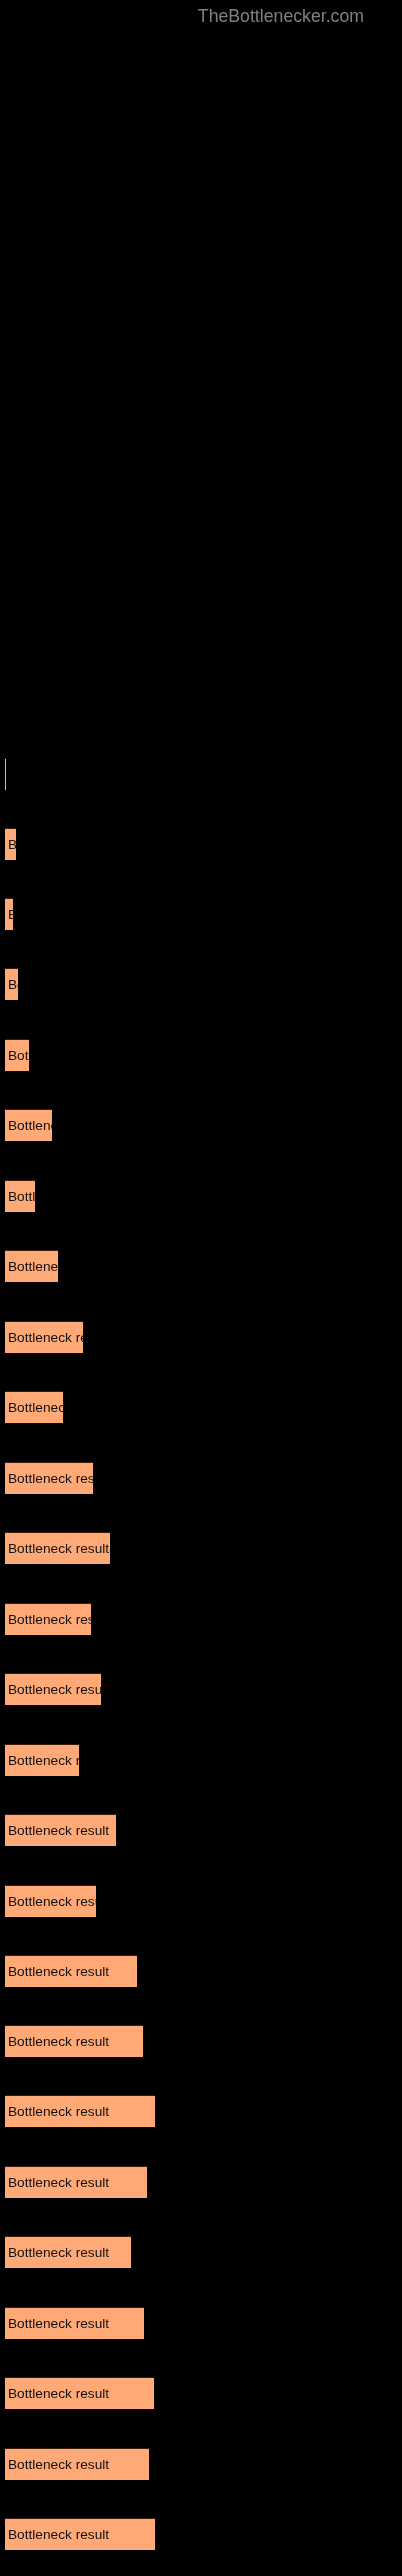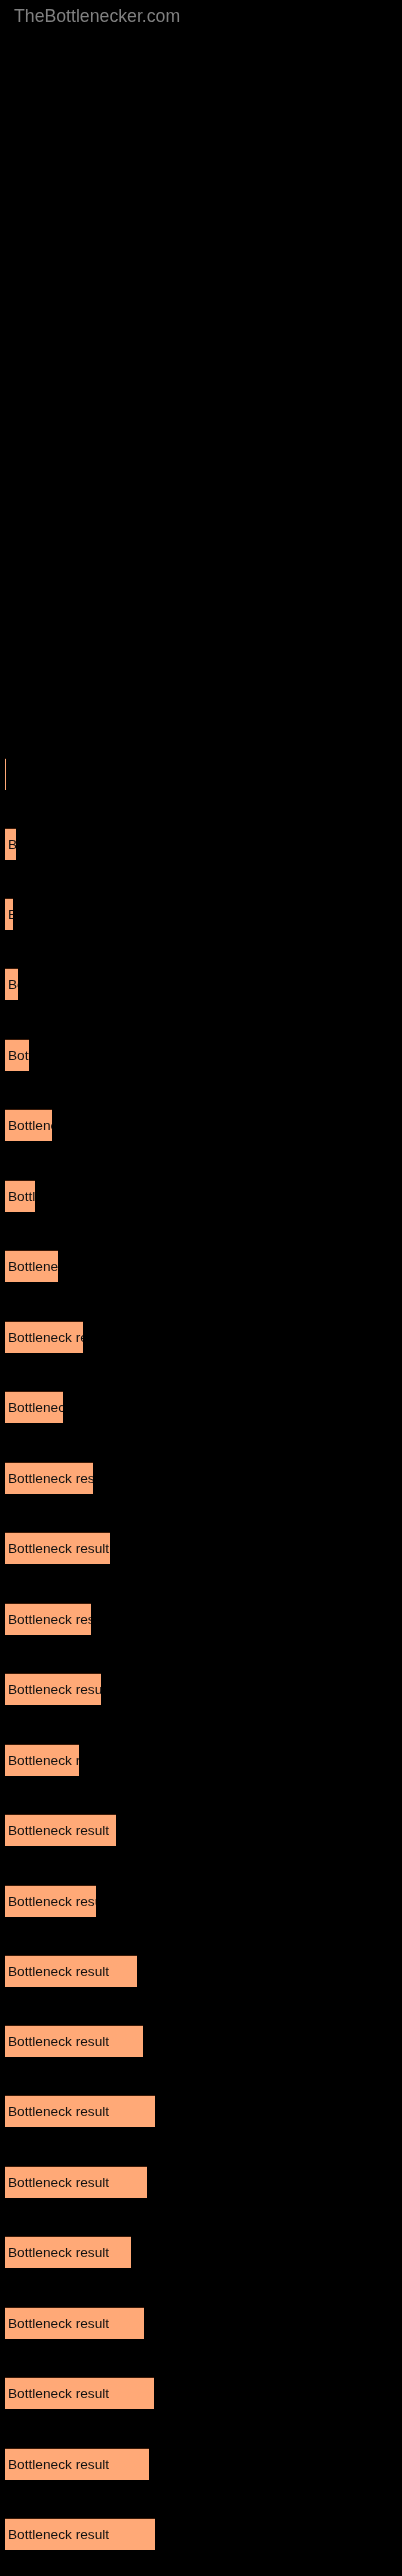--- a/index.html
+++ b/index.html
@@ -5,24 +5,24 @@
   html,body{margin:0;padding:0;}
   body{
     width:403px;height:2576px;
     background:#000000;
     font-family:"Liberation Sans",sans-serif;
     overflow:hidden;
     position:relative;
   }
   #site-header{
     position:absolute;
-    top:0;left:14px;width:364px;height:32px;
+    top:0;left:8px;width:364px;height:32px;
     box-sizing:border-box;
     padding-right:8px;
-    display:flex;align-items:center;justify-content:flex-start;
+    display:flex;align-items:center;justify-content:flex-end;
   }
   #brand{
     color:#808080;
     font-size:17.7px;
     letter-spacing:0px;
     white-space:nowrap;
   }
   #chart{
     position:absolute;
     left:0;top:0;width:403px;height:2576px;

